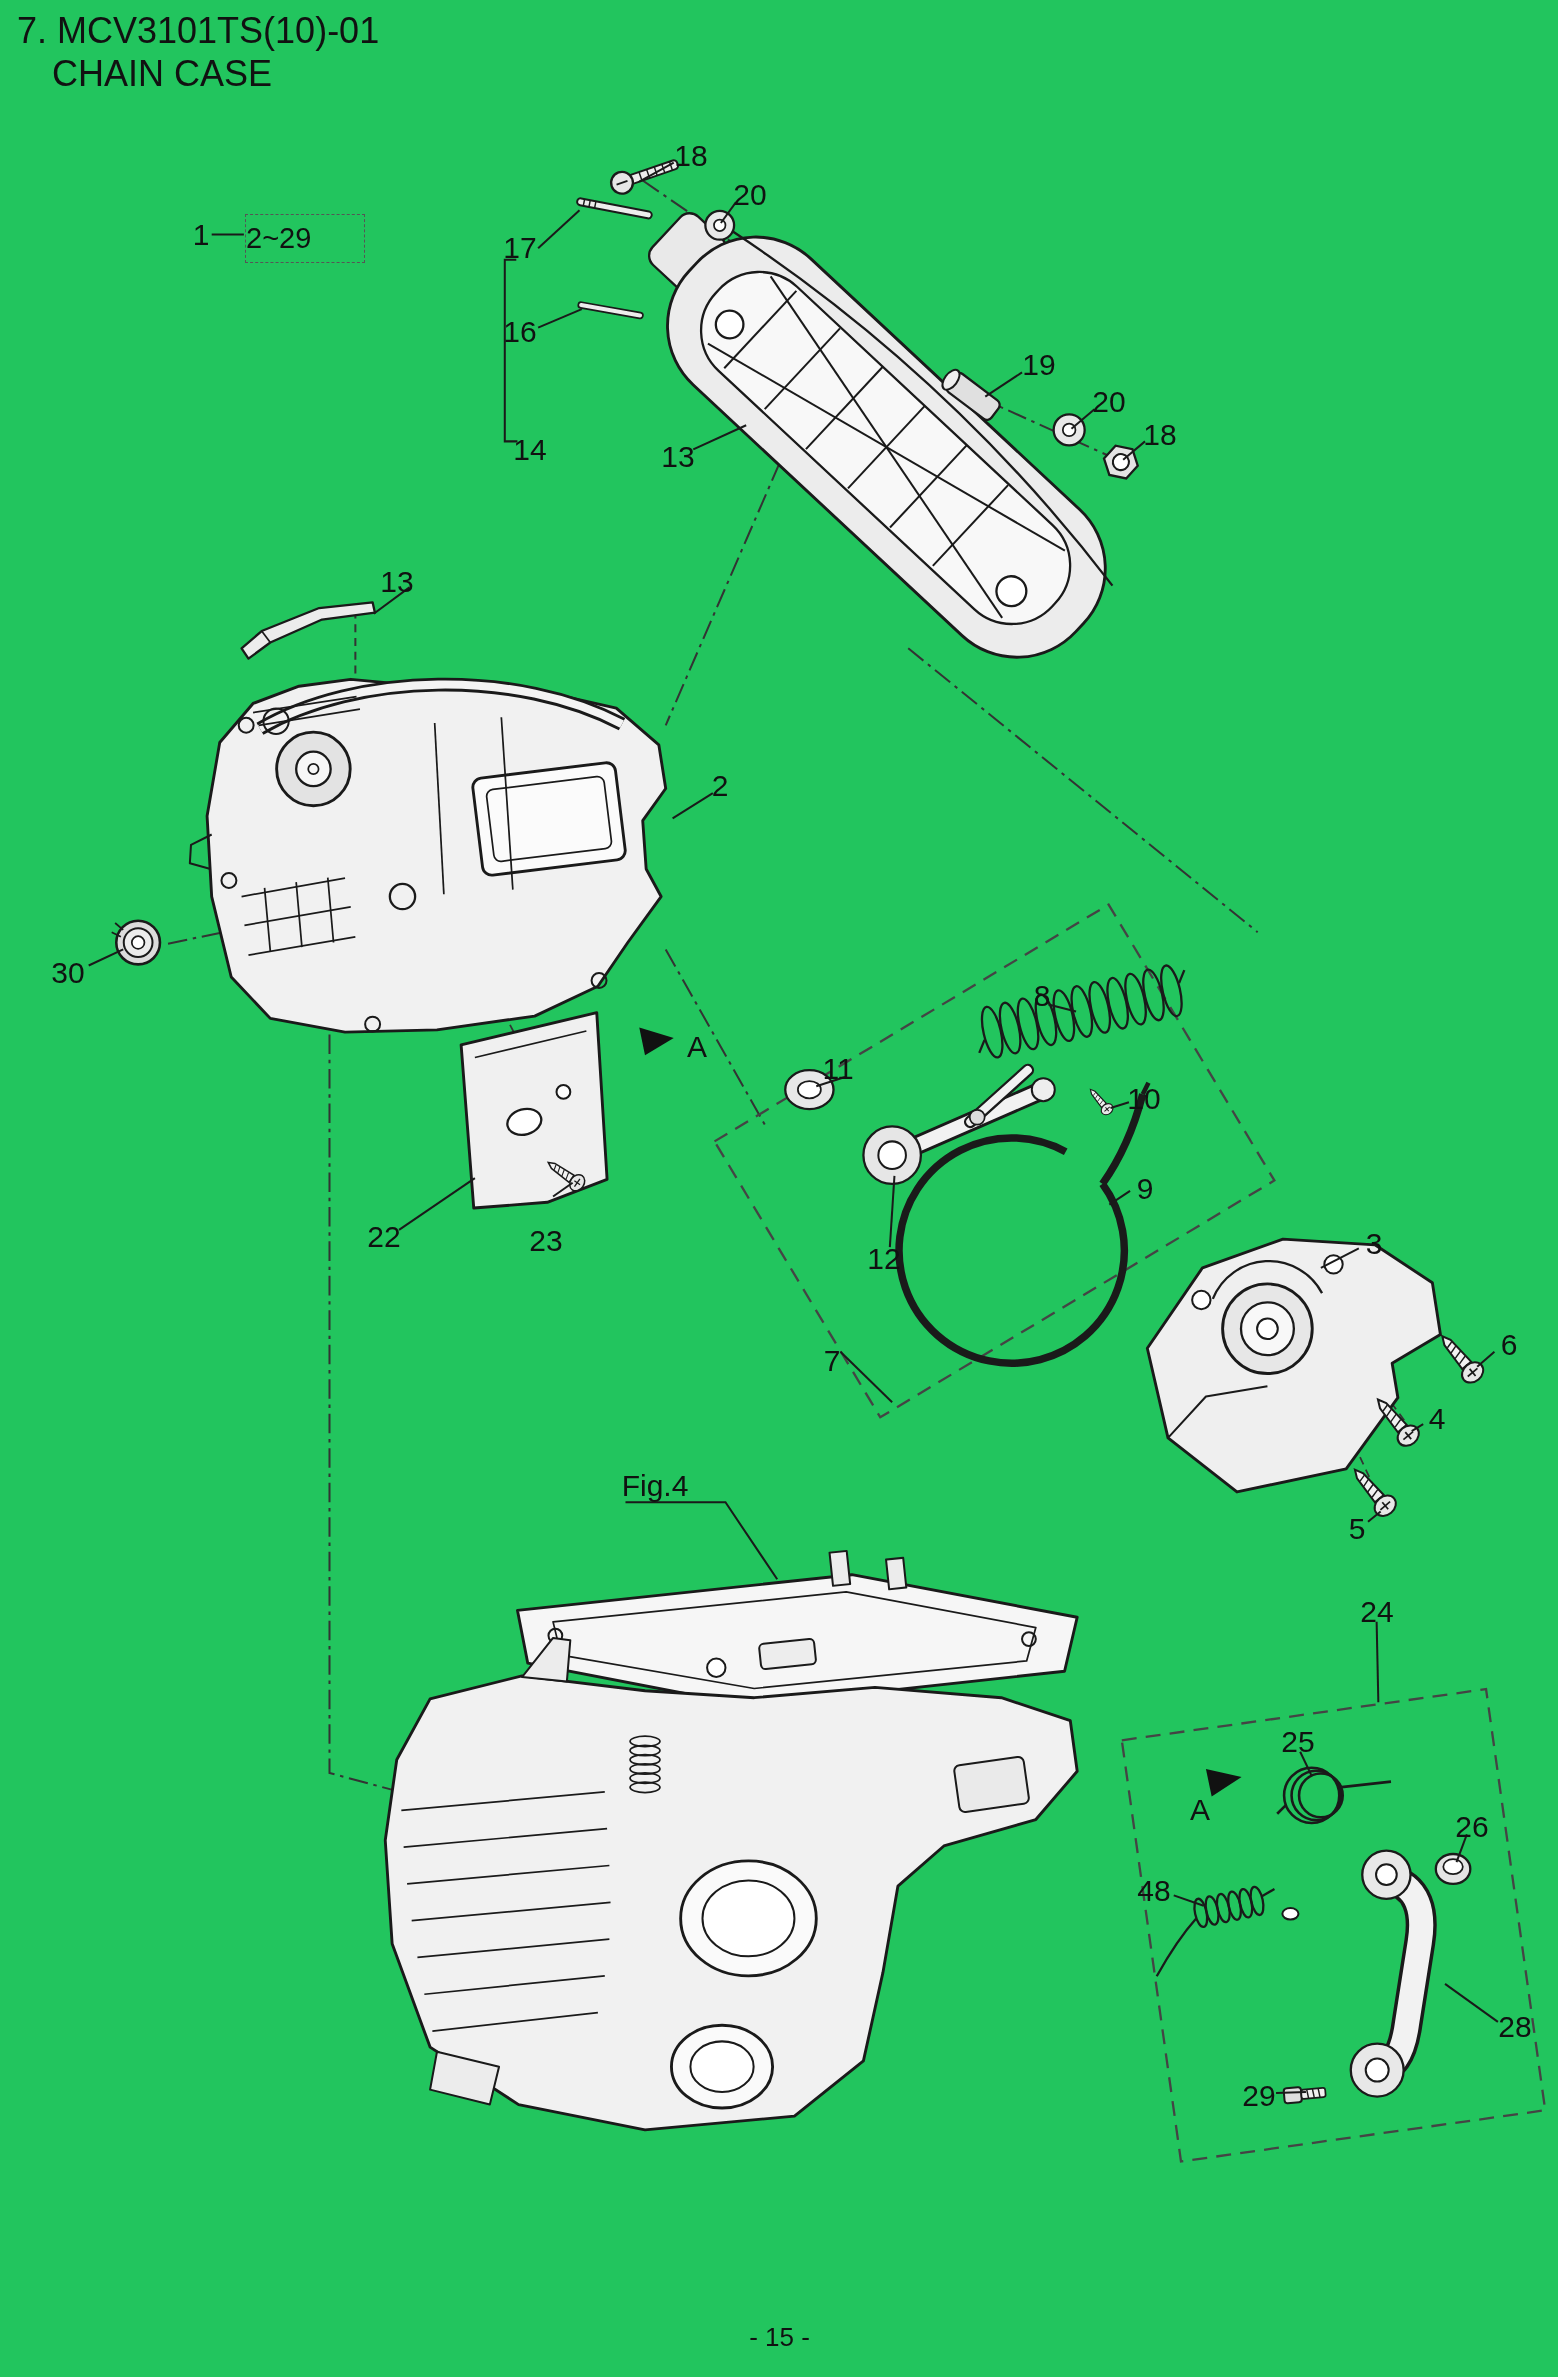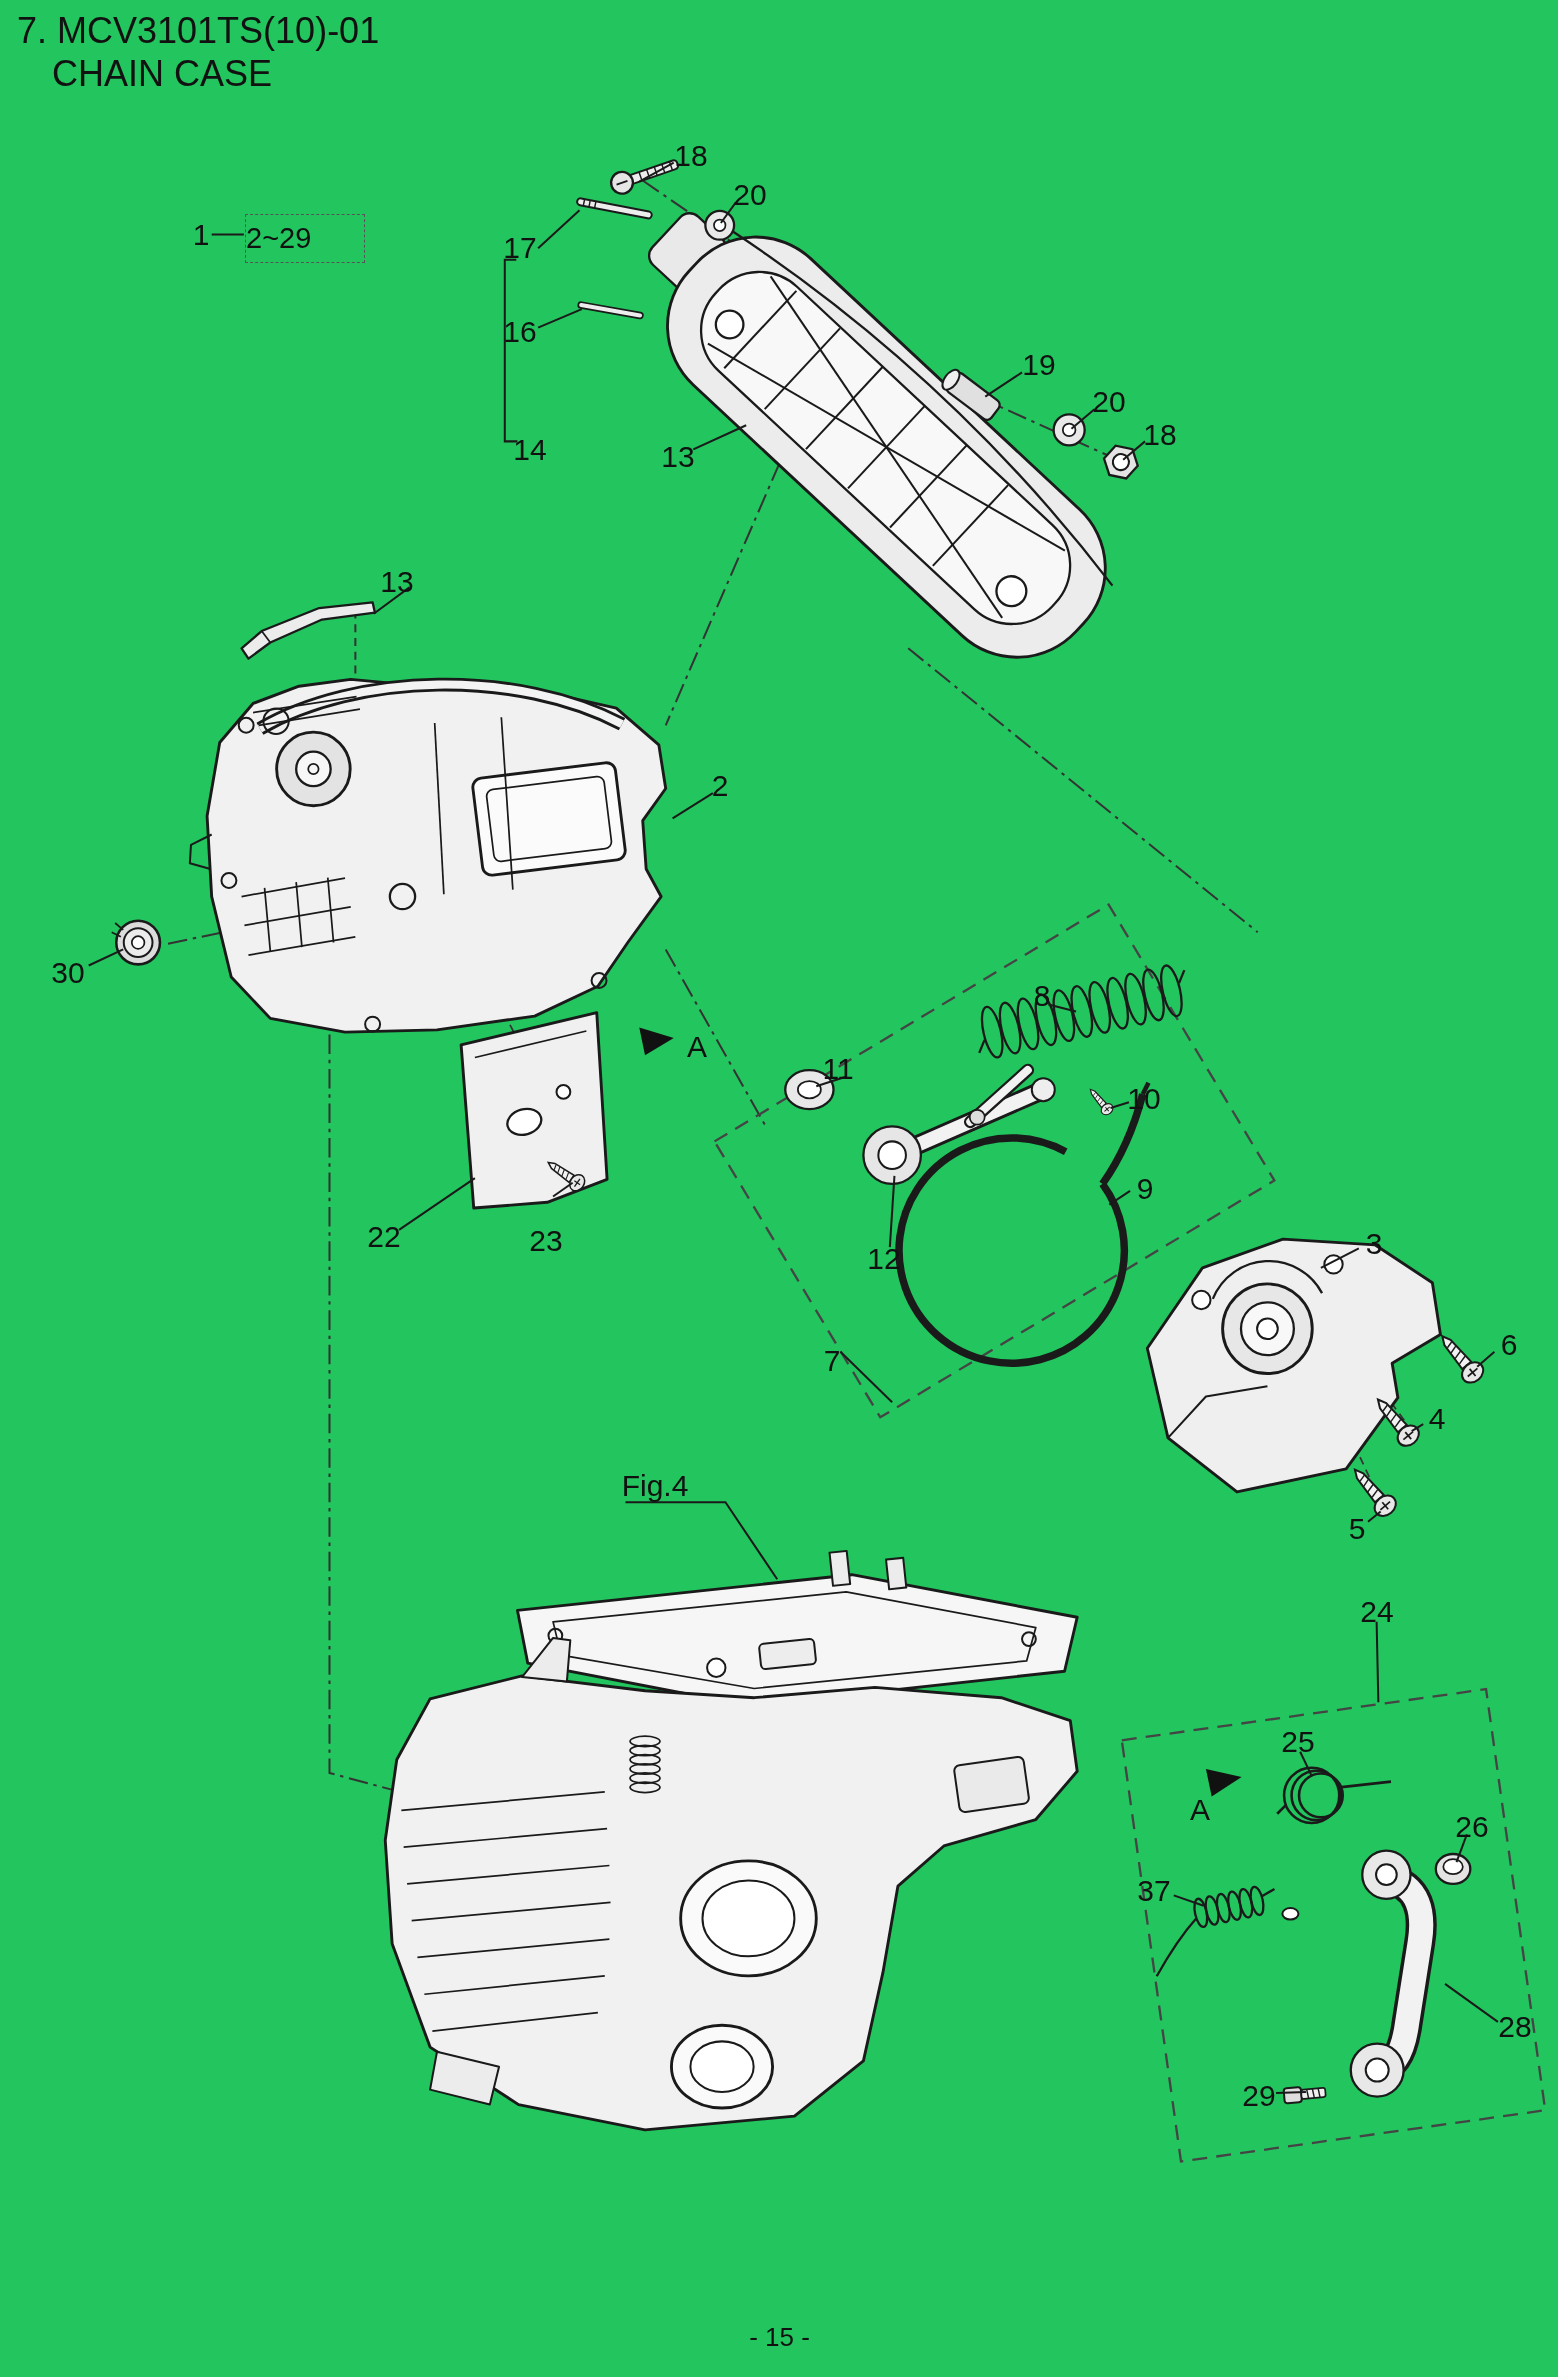--- a/index.html
+++ b/index.html
@@ -390,19 +390,19 @@
   <div class="co" style="left:832px;top:1361px">7</div>
   <div class="co" style="left:1374px;top:1244px">3</div>
   <div class="co" style="left:1509px;top:1345px">6</div>
   <div class="co" style="left:1437px;top:1419px">4</div>
   <div class="co" style="left:1357px;top:1529px">5</div>
   <div class="co" style="left:655px;top:1486px">Fig.4</div>
   <div class="co" style="left:1377px;top:1612px">24</div>
   <div class="co" style="left:1298px;top:1742px">25</div>
   <div class="co" style="left:1200px;top:1810px">A</div>
   <div class="co" style="left:1472px;top:1827px">26</div>
-  <div class="co" style="left:1154px;top:1891px">37</div>
+  <div class="co" style="left:1154px;top:1891px">48</div>
   <div class="co" style="left:1515px;top:2027px">28</div>
   <div class="co" style="left:1259px;top:2096px">29</div>
 
   <div class="footer-num">- 15 -</div>
 </div>
 
 
 </body></html>

